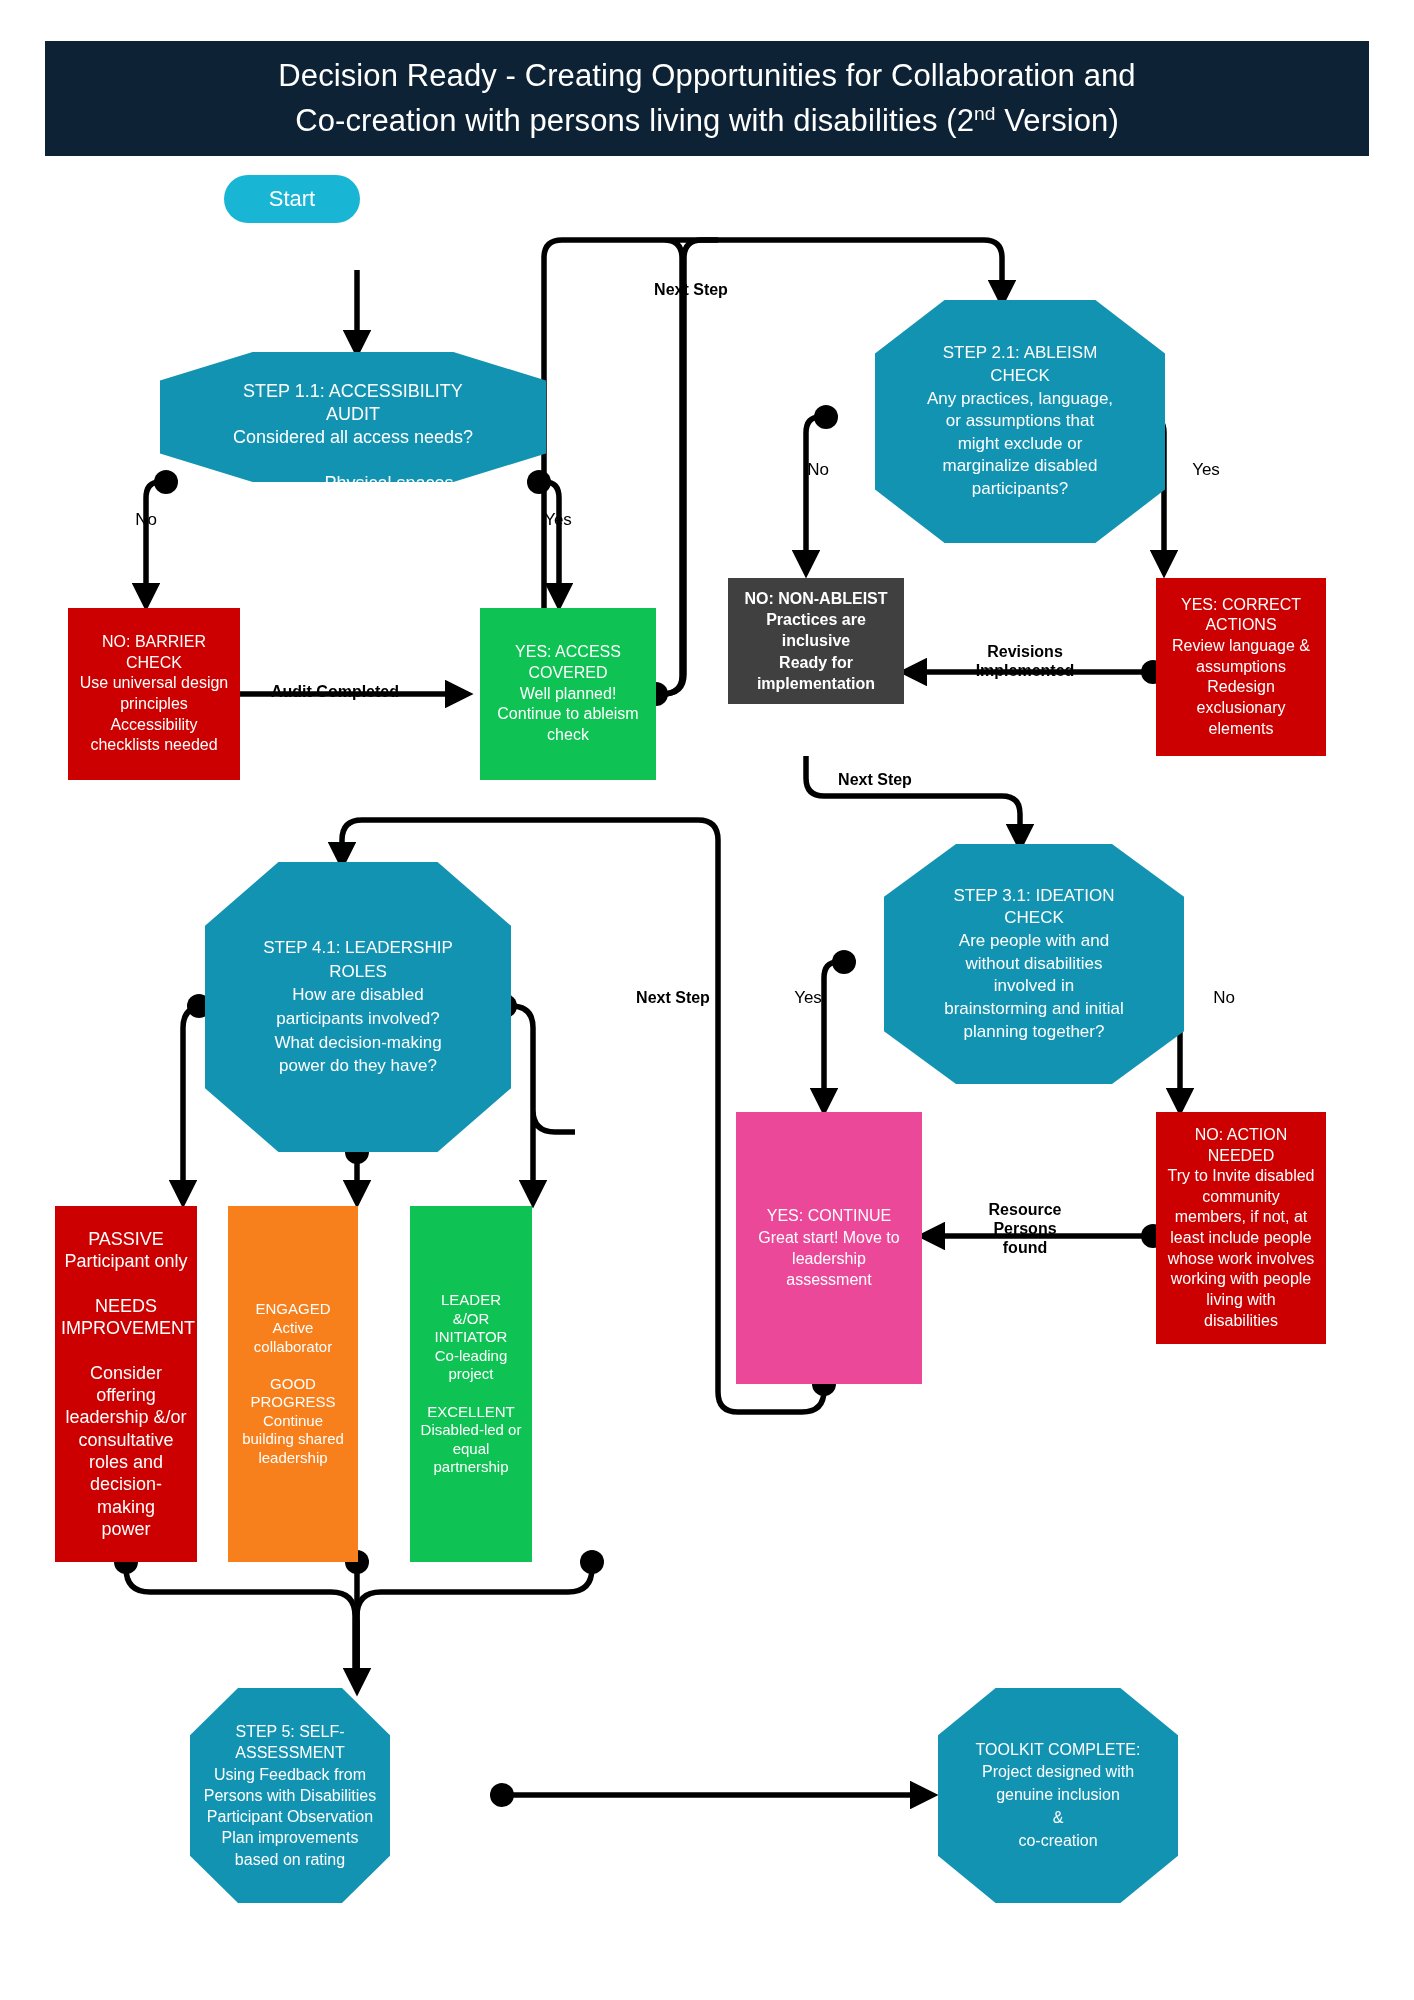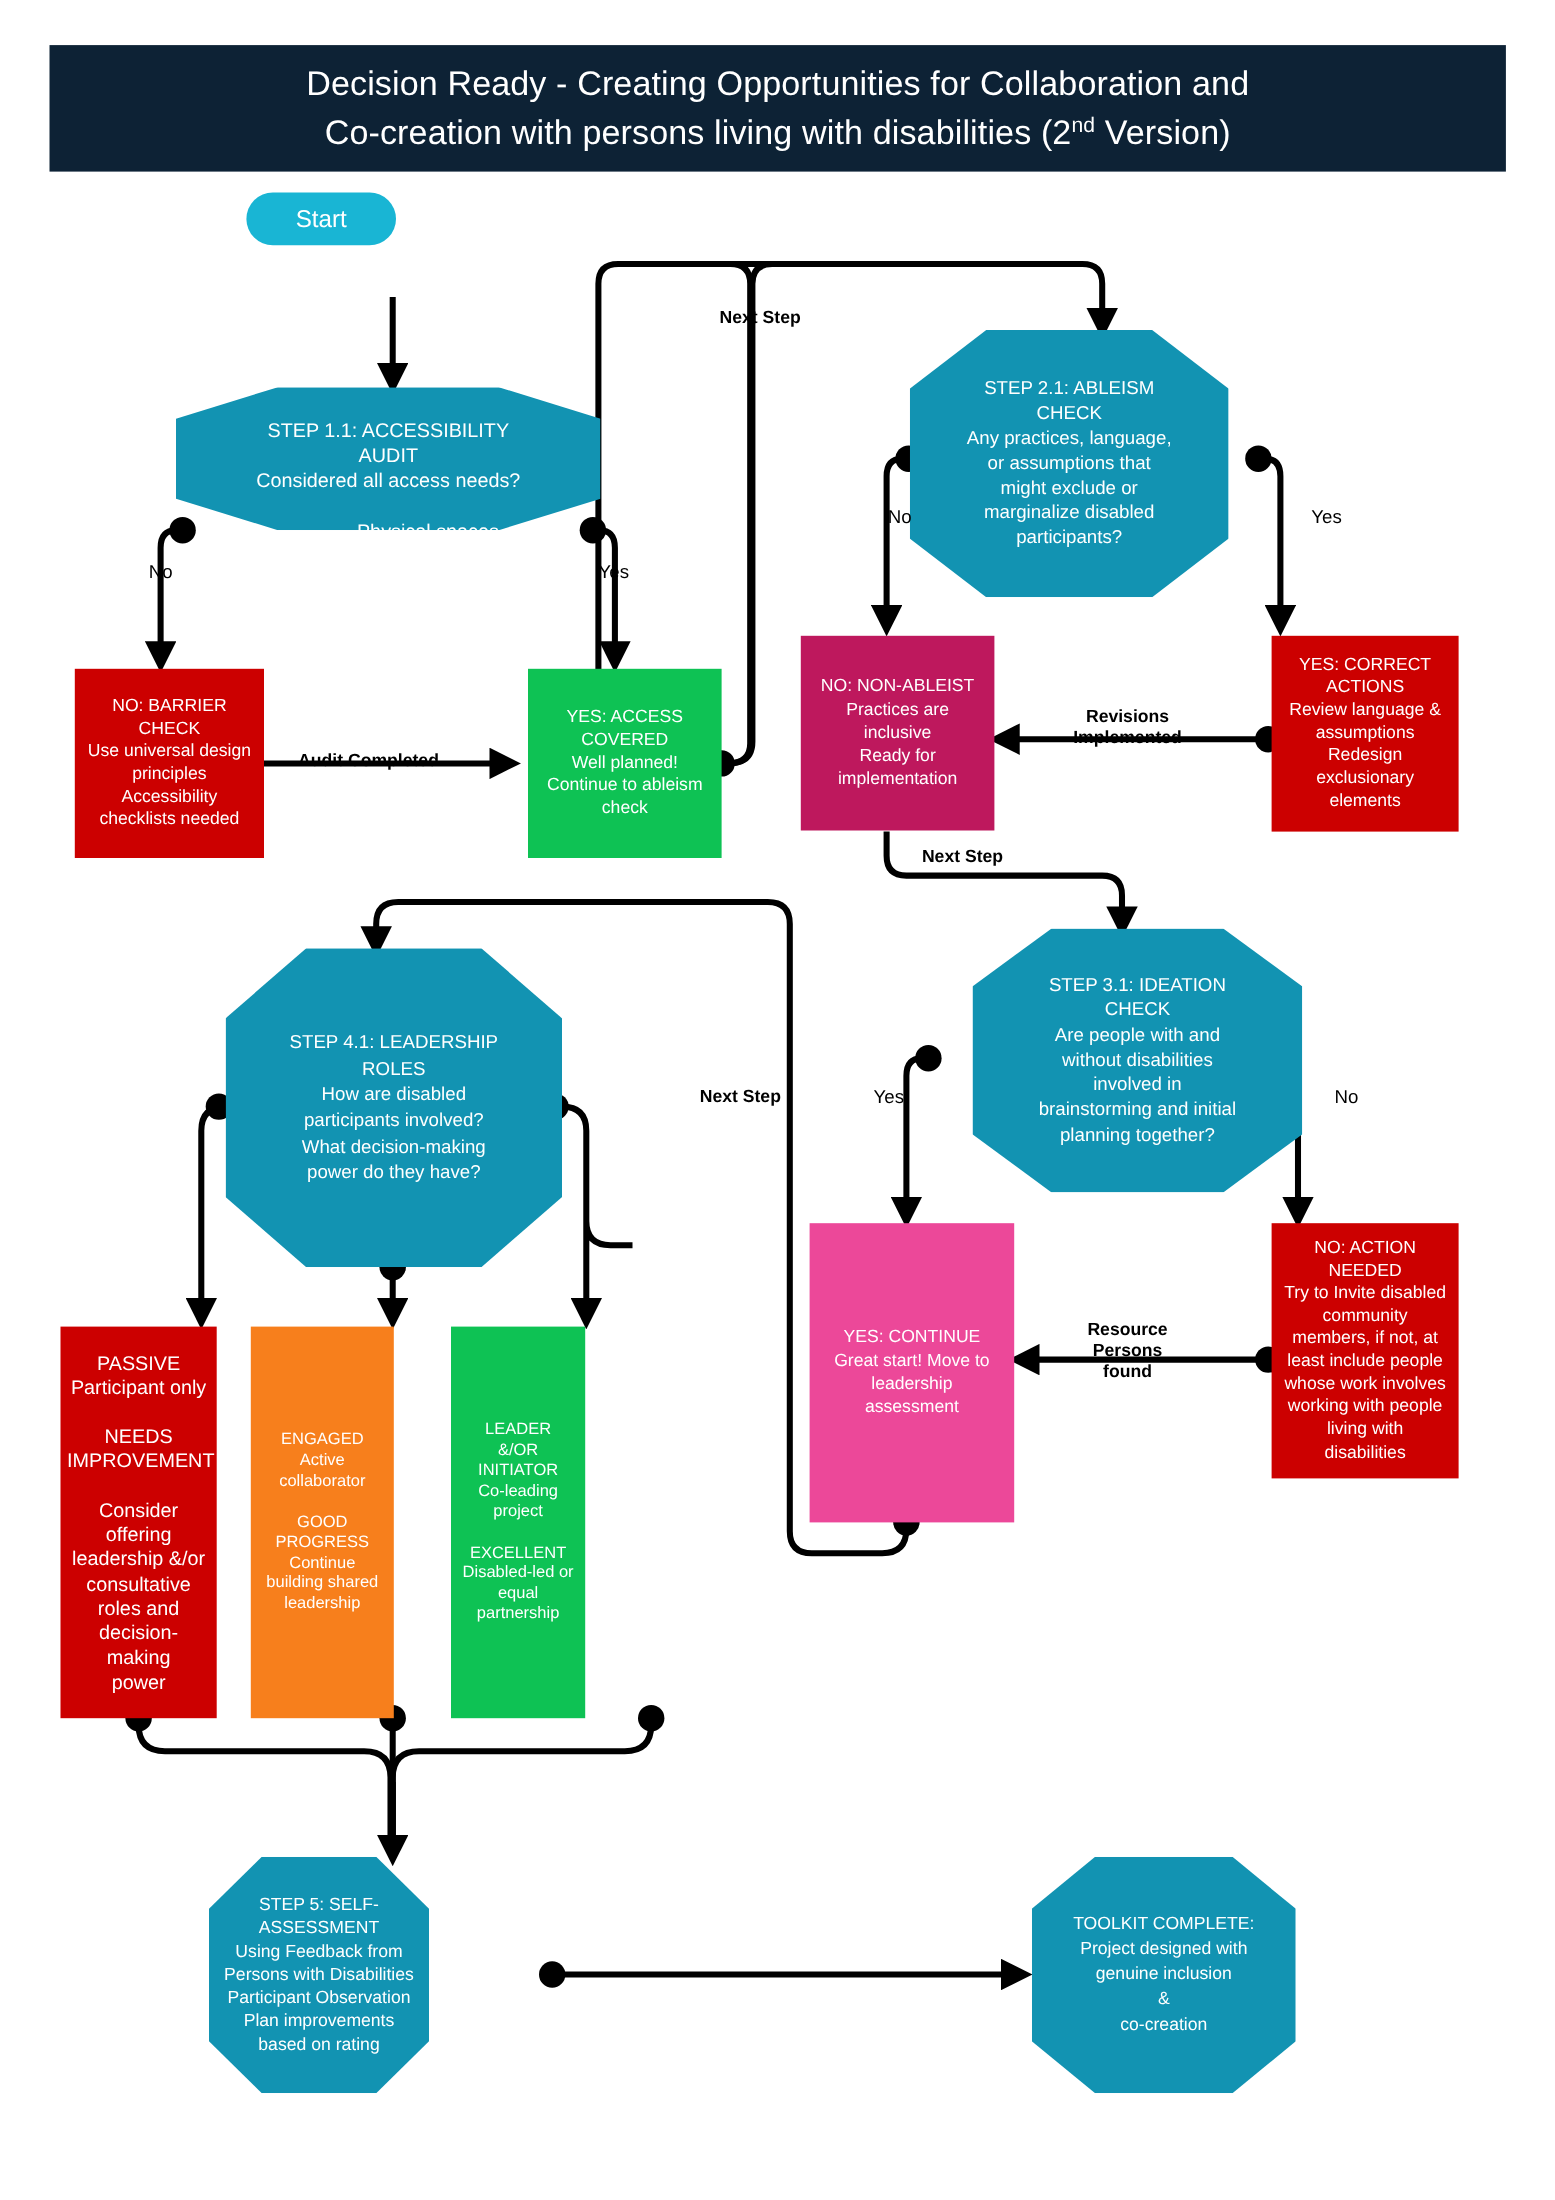--- a/index.html
+++ b/index.html
@@ -211,31 +211,31 @@
   </div>
 
   <div class="node shape-rect" style="left:480px; top:608px; width:176px; height:172px; background:#0ec254; font-size:16px;">
     <span class="node-text" style="line-height:1.29;">YES: ACCESS
 COVERED
 Well planned!
 Continue to ableism
 check</span>
   </div>
 
-  <div class="node shape-octagon" style="left:827px; top:300px; width:290px; height:243px; background:#1293b2; font-size:17px;">
+  <div class="node shape-octagon" style="left:875px; top:300px; width:290px; height:243px; background:#1293b2; font-size:17px;">
     <span class="node-text" style="line-height:1.33;">STEP 2.1: ABLEISM
 CHECK
 Any practices, language,
 or assumptions that
 might exclude or
 marginalize disabled
 participants?</span>
   </div>
 
-  <div class="node shape-rect" style="left:728px; top:578px; width:176px; height:177px; background:#be185d; font-size:16px;">
+  <div class="node shape-rect" style="left:728px; top:578px; width:176px; height:126px; background:#404040; font-size:16px;font-weight:bold;">
     <span class="node-text" style="line-height:1.33;">NO: NON-ABLEIST
 Practices are
 inclusive
 Ready for
 implementation</span>
   </div>
 
   <div class="node shape-rect" style="left:1156px; top:578px; width:170px; height:178px; background:#cc0000; font-size:16px;">
     <span class="node-text" style="line-height:1.29;">YES: CORRECT
 ACTIONS

